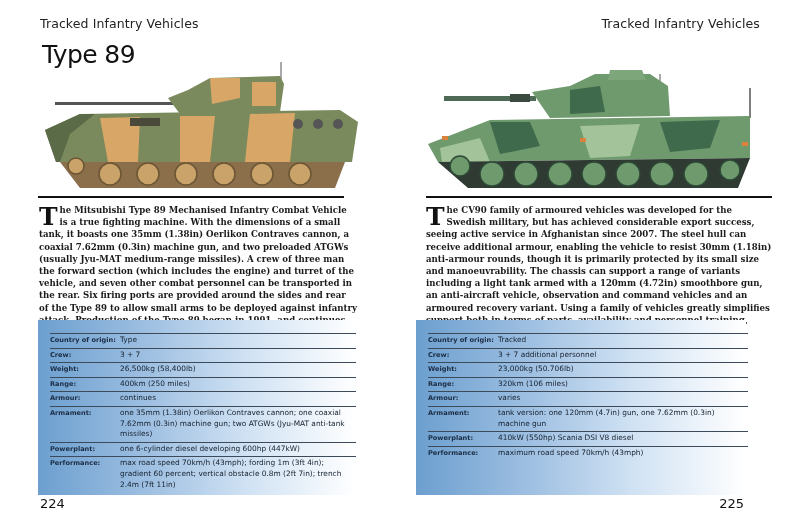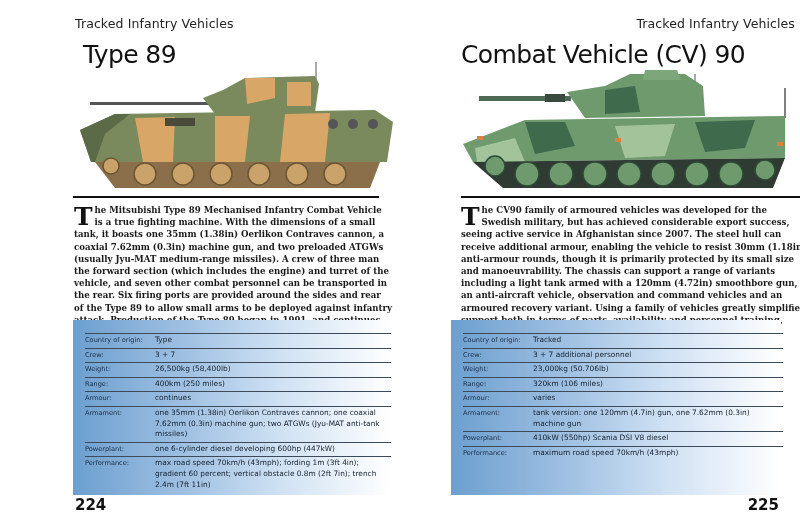--- a/index.html
+++ b/index.html
@@ -1,27 +1,27 @@
 <!DOCTYPE html>
 <html><head>
 <meta charset="utf-8">
 <style>
   html, body { margin: 0; padding: 0; }
   body { width: 800px; height: 530px; background: #ffffff; position: relative; overflow: hidden;
          font-family: "DejaVu Sans", sans-serif; color: #111; }
-  .page { position: absolute; top: 0; height: 530px; margin-left: 35px; }
+  .page { position: absolute; top: 0; height: 530px; }
   .page.left { left: 0; width: 400px; }
   .page.right { left: 400px; width: 400px; }
 
   .running-head { position: absolute; top: 16px; font-size: 12.5px; color: #222; letter-spacing: 0.1px; }
   .left .running-head { left: 40px; }
   .right .running-head { right: 40px; }
 
   .title { position: absolute; top: 40px; font-size: 25px; font-weight: normal; letter-spacing: -0.6px; color: #111; margin: 0; }
-  .left .title { left: 48px; }
+  .left .title { left: 42px; }
   .right .title { left: 26px; }
 
   .illustration { position: absolute; }
   .left .illustration { left: 40px; top: 62px; width: 330px; height: 128px; }
   .right .illustration { left: 20px; top: 66px; width: 370px; height: 124px; }
 
   .rule { position: absolute; height: 2px; background: #111; top: 196px; }
   .left .rule { left: 38px; width: 306px; }
   .right .rule { left: 26px; width: 346px; }
 
@@ -33,24 +33,24 @@
   .spec-box { position: absolute; top: 320px; height: 175px;
               background: linear-gradient(90deg, #6c9fcf 0%, #9fc0e2 35%, #cfe1f3 65%, #ffffff 100%); }
   .left .spec-box { left: 38px; width: 318px; }
   .right .spec-box { left: 16px; width: 330px; }
 
   .spec-table { position: absolute; top: 13px; border-collapse: collapse; }
   .left .spec-table { left: 12px; width: 306px; }
   .right .spec-table { left: 12px; width: 320px; }
   .spec-table td { border-top: 1.5px solid #3d4a5a; vertical-align: top; padding: 1px 0 2px 0; font-size: 7.4px; line-height: 10.6px; }
   .spec-table tr:first-child td { border-top: 1.5px solid #3d4a5a; }
-  .spec-label { font-weight: normal; color: #1b2c44; width: 66px; padding-right: 4px !important; font-size: 6.6px !important; }
+  .spec-label { font-weight: bold; color: #1b2c44; width: 66px; padding-right: 4px !important; font-size: 6.6px !important; }
   .spec-value { color: #15202e; }
 
-  .page-num { position: absolute; top: 496px; font-size: 15px; font-weight: bold; color: #111; }
+  .page-num { position: absolute; top: 496px; font-size: 13px; font-weight: normal; color: #111; }
   .left .page-num { left: 40px; }
   .right .page-num { right: 56px; }
 </style>
 </head>
 <body>
 
 <div class="page left">
   <div class="running-head">Tracked Infantry Vehicles</div>
   <h1 class="title">Type 89</h1>
 
@@ -127,21 +127,20 @@
           </tr>
     </tbody>
       </table>
   </div>
 
   <div class="page-num">224</div>
 </div>
 
 <div class="page right">
   <div class="running-head">Tracked Infantry Vehicles</div>
-  <h1 class="title">Combat Vehicle (CV) 90</h1>
 
   <svg class="illustration" viewBox="0 0 370 124">
 
     <line x1="330" y1="22" x2="330" y2="52" stroke="#555" stroke-width="1.5"></line>
     <line x1="240" y1="8" x2="240" y2="20" stroke="#555" stroke-width="1"></line>
 
     <rect x="24" y="30" width="92" height="5" fill="#4e6a56"></rect>
     <rect x="90" y="28" width="20" height="8" fill="#3b4a40"></rect>
 
     <path d="M112 26 L150 20 L175 8 L230 8 L248 20 L250 50 L130 52 Z" fill="#6f9a6e"></path>

